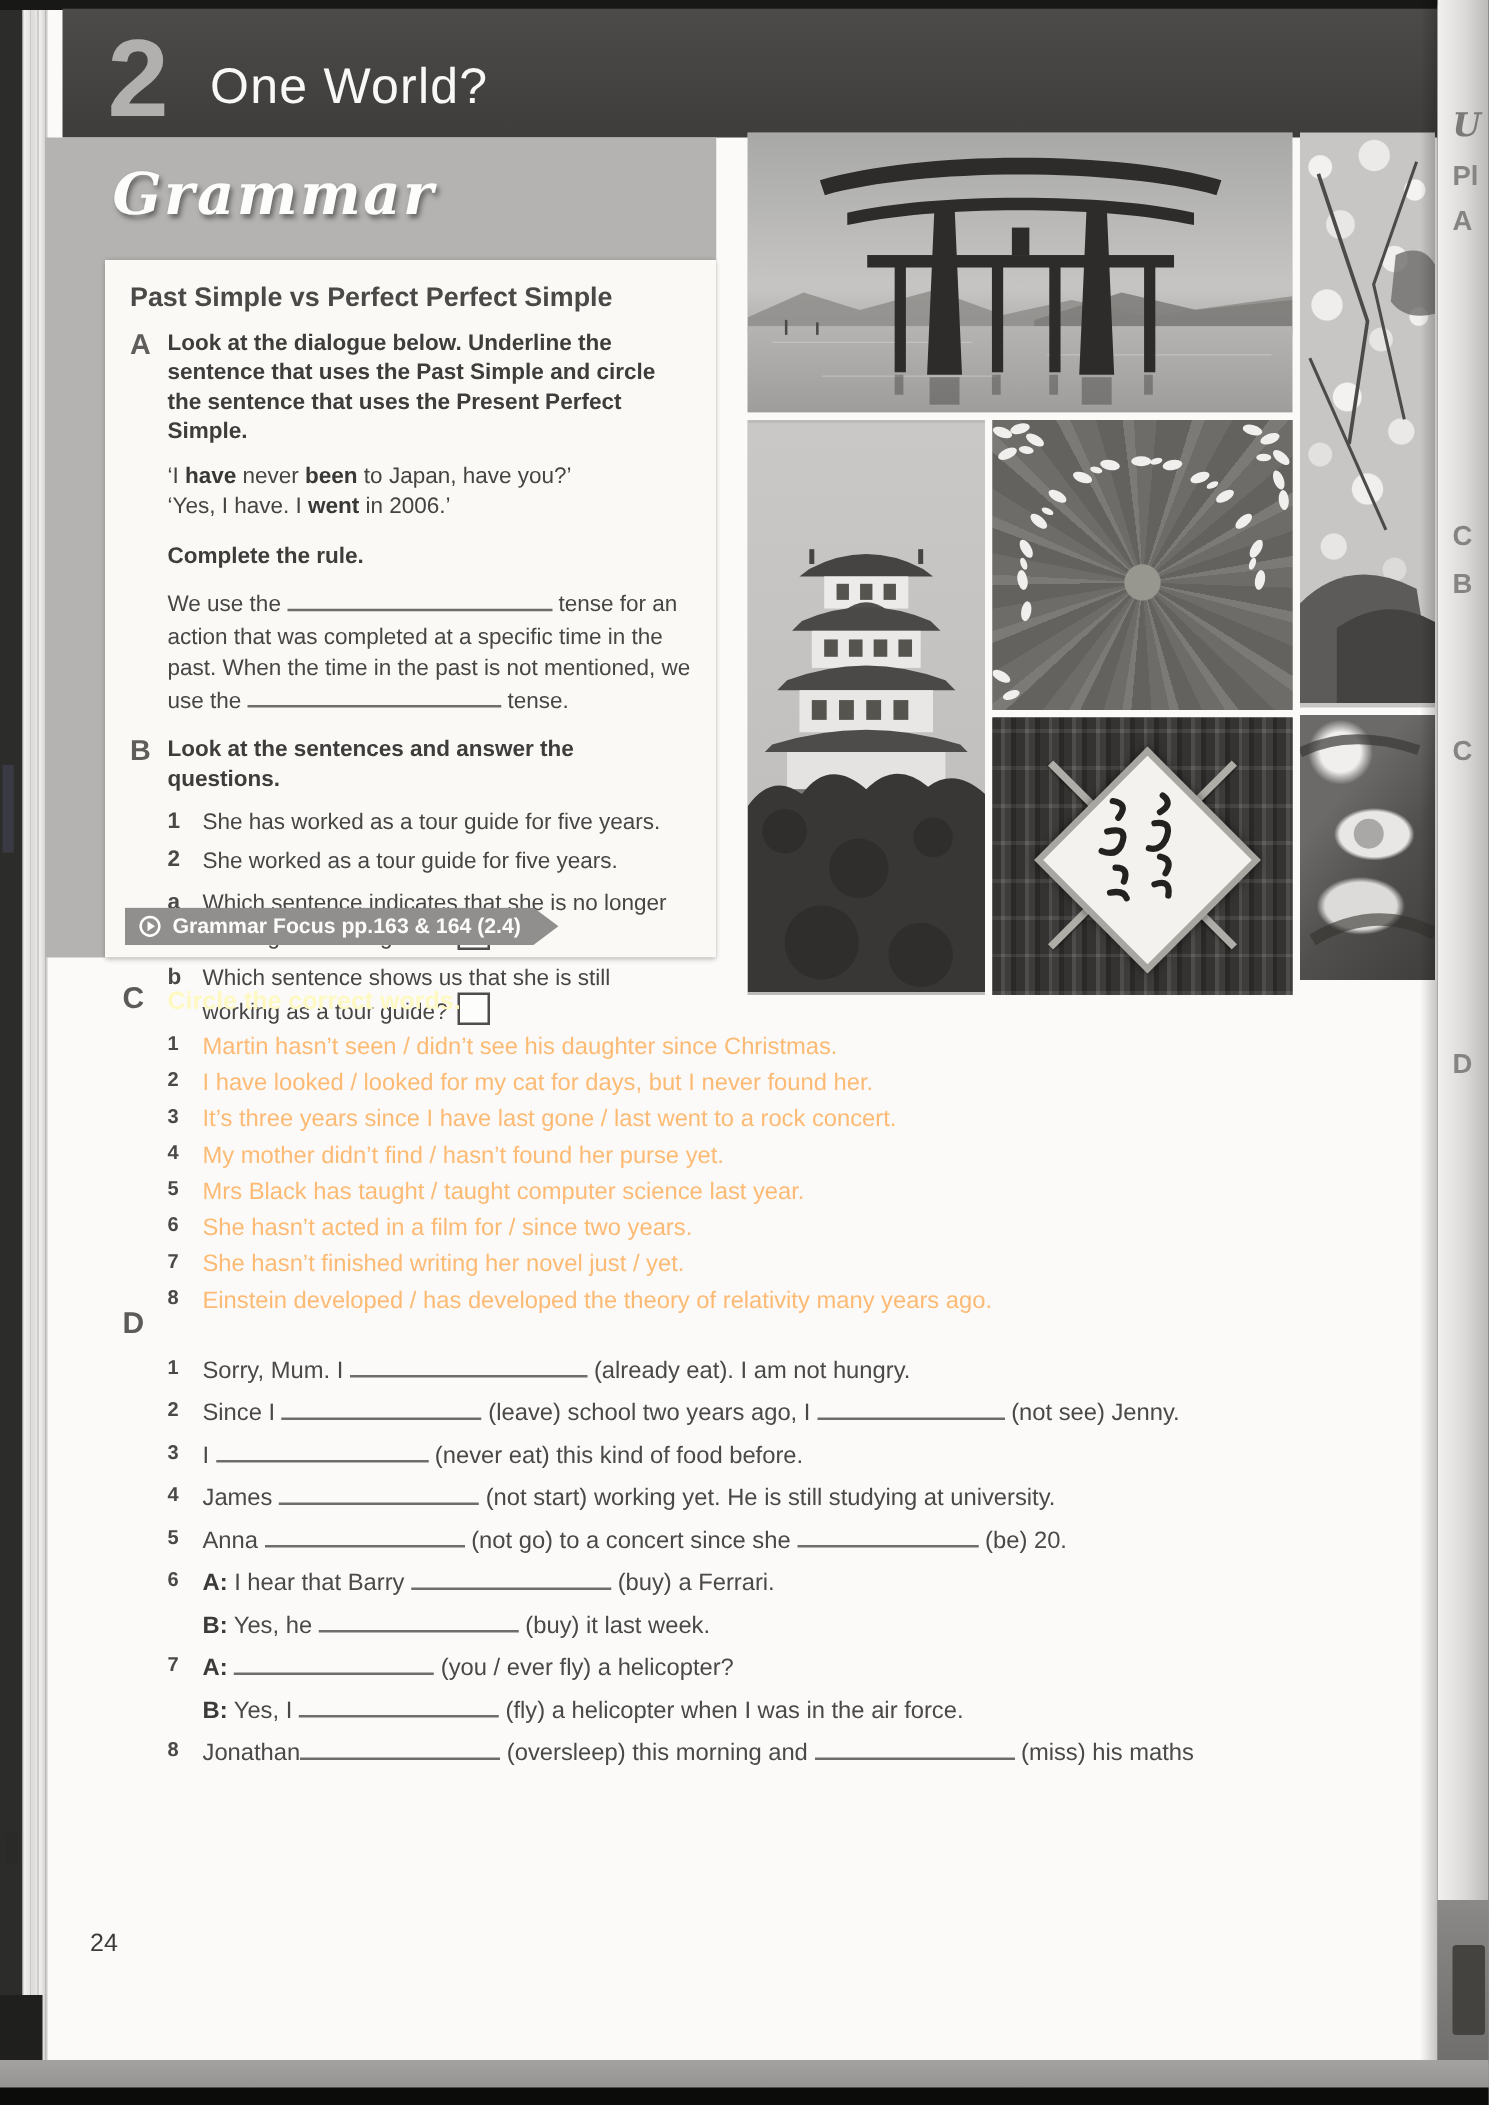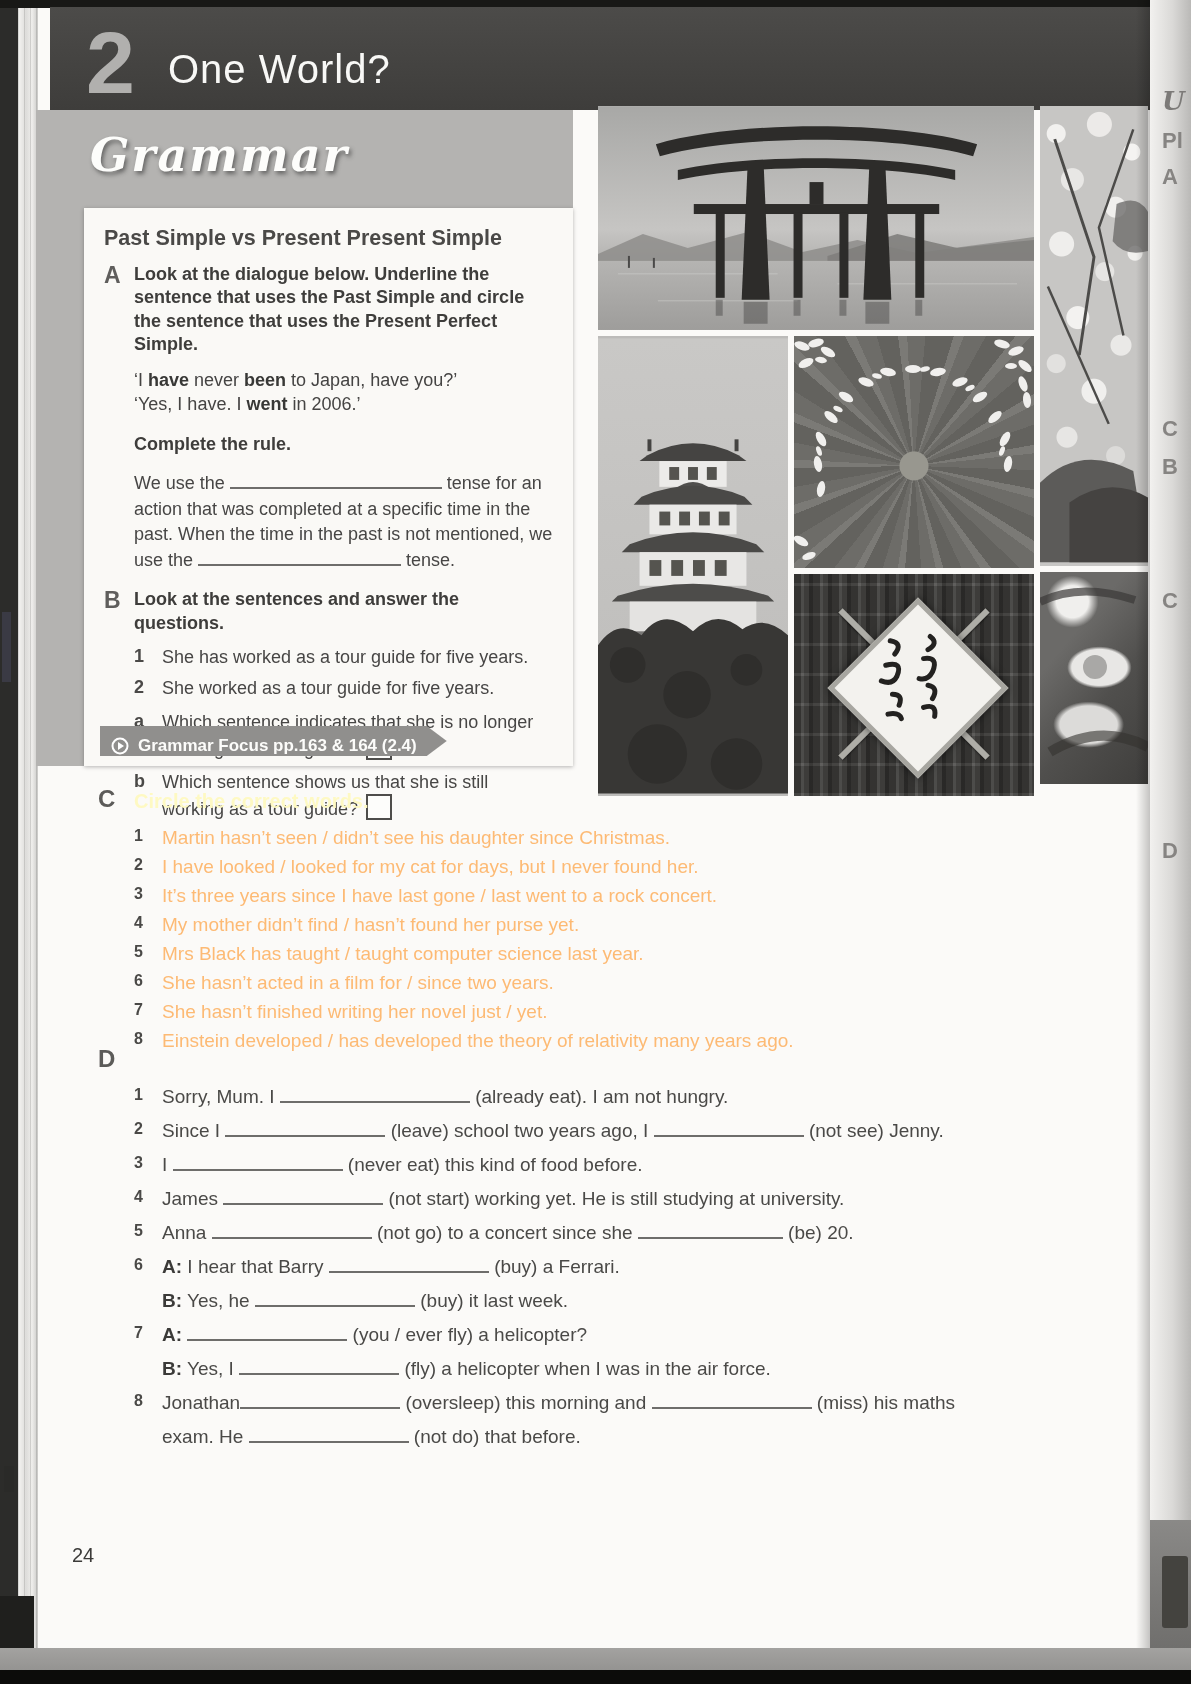--- a/index.html
+++ b/index.html
@@ -39,21 +39,21 @@
   .rule-title{margin-top:18px;font-weight:bold;color:#3e3d3b;}
   .rule-text{line-height:1.42;margin-top:16px;}
   .b-block{margin-top:15px;}
   .item-row{display:flex;margin-bottom:7px;}
   .item-num{flex:0 0 28px;font-weight:bold;color:#4a4947;}
   .item-text{flex:1;line-height:1.3;}
   .q-row{margin-bottom:9px;}
   .blank{display:inline-block;height:13px;border-bottom:2px solid #6e6d6b;}
   .ansbox{display:inline-block;width:22px;height:22px;border:2px solid #4e4d4b;background:#fdfdfb;
      vertical-align:-5px;margin-left:8px;}
-  .gf-banner{position:absolute;left:16px;bottom:10px;height:30px;display:flex;align-items:flex-end;gap:8px;
+  .gf-banner{position:absolute;left:16px;bottom:10px;height:30px;display:flex;align-items:center;gap:8px;
      background:#908f8d;color:#fcfcfa;font-weight:bold;font-size:17px;padding:0 30px 0 10px;
      clip-path:polygon(0 0,calc(100% - 20px) 0,100% 50%,calc(100% - 20px) 100%,0 100%);}
   
   .photo{overflow:hidden;background:#bcbbb9;}
   .photo svg{display:block;position:absolute;left:0;top:0;}
   .ph-torii{left:598px;top:106px;width:436px;height:224px;}
   .ph-castle{left:598px;top:336px;width:190px;height:460px;}
   .ph-umbrella{left:794px;top:336px;width:240px;height:232px;
      background:radial-gradient(circle at 50% 56%,#98978f 0 14px,rgba(0,0,0,0) 15px),
        repeating-conic-gradient(from 8deg at 50% 56%,#63625e 0deg 9deg,#7b7a76 9deg 13deg,#6d6c68 13deg 21deg);
@@ -131,21 +131,21 @@
 
 <div class="abs header-bar">
   <span class="unit-num">2</span>
   <span class="unit-title">One World?</span>
 </div>
 
 <div class="abs gray-panel"></div>
 <div class="abs grammar-script">Grammar</div>
 
 <div class="abs content-box">
-  <h2 class="box-title">Past Simple vs Present Present Simple</h2>
+  <h2 class="box-title">Past Simple vs Perfect Perfect Simple</h2>
 
   <div class="exercise">
     <div class="ex-letter">A</div>
     <div class="ex-body">
       <div class="ex-instr">Look at the dialogue below. Underline the sentence that uses the Past Simple and circle the sentence that uses the Present Perfect Simple.</div>
       <div class="dlg-wrap">
           <div class="dlg-line">‘I <strong>have</strong> never <strong>been</strong> to Japan, have you?’</div>
           <div class="dlg-line">‘Yes, I have. I <strong>went</strong> in 2006.’</div>
         </div>
       <div class="rule-title">Complete the rule.</div>
@@ -447,21 +447,20 @@
         <div class="item-num">7</div>
         <div class="d-lines">
           <div class="d-line"><strong>A:</strong>  <span class="blank" style="width: 160px;"></span> (you / ever fly) a helicopter?</div>
           <div class="d-line"><strong>B:</strong>  Yes, I <span class="blank" style="width: 160px;"></span> (fly) a helicopter when I was in the air force.</div>
         </div>
       </div>
       <div class="item-row d-row">
         <div class="item-num">8</div>
         <div class="d-lines">
           <div class="d-line">Jonathan<span class="blank" style="width: 160px;"></span> (oversleep) this morning and <span class="blank" style="width: 160px;"></span> (miss) his maths</div>
-          <div class="d-line">exam. He <span class="blank" style="width: 160px;"></span> (not do) that before.</div>
         </div>
       </div>
     </div>
 </div>
 
 <div class="abs page-num">24</div>
 
 <div class="abs next-page">
     <span class="edge-letter script" style="top: 86px;">U</span>
     <span class="edge-letter" style="top: 128px;">Pl</span>

